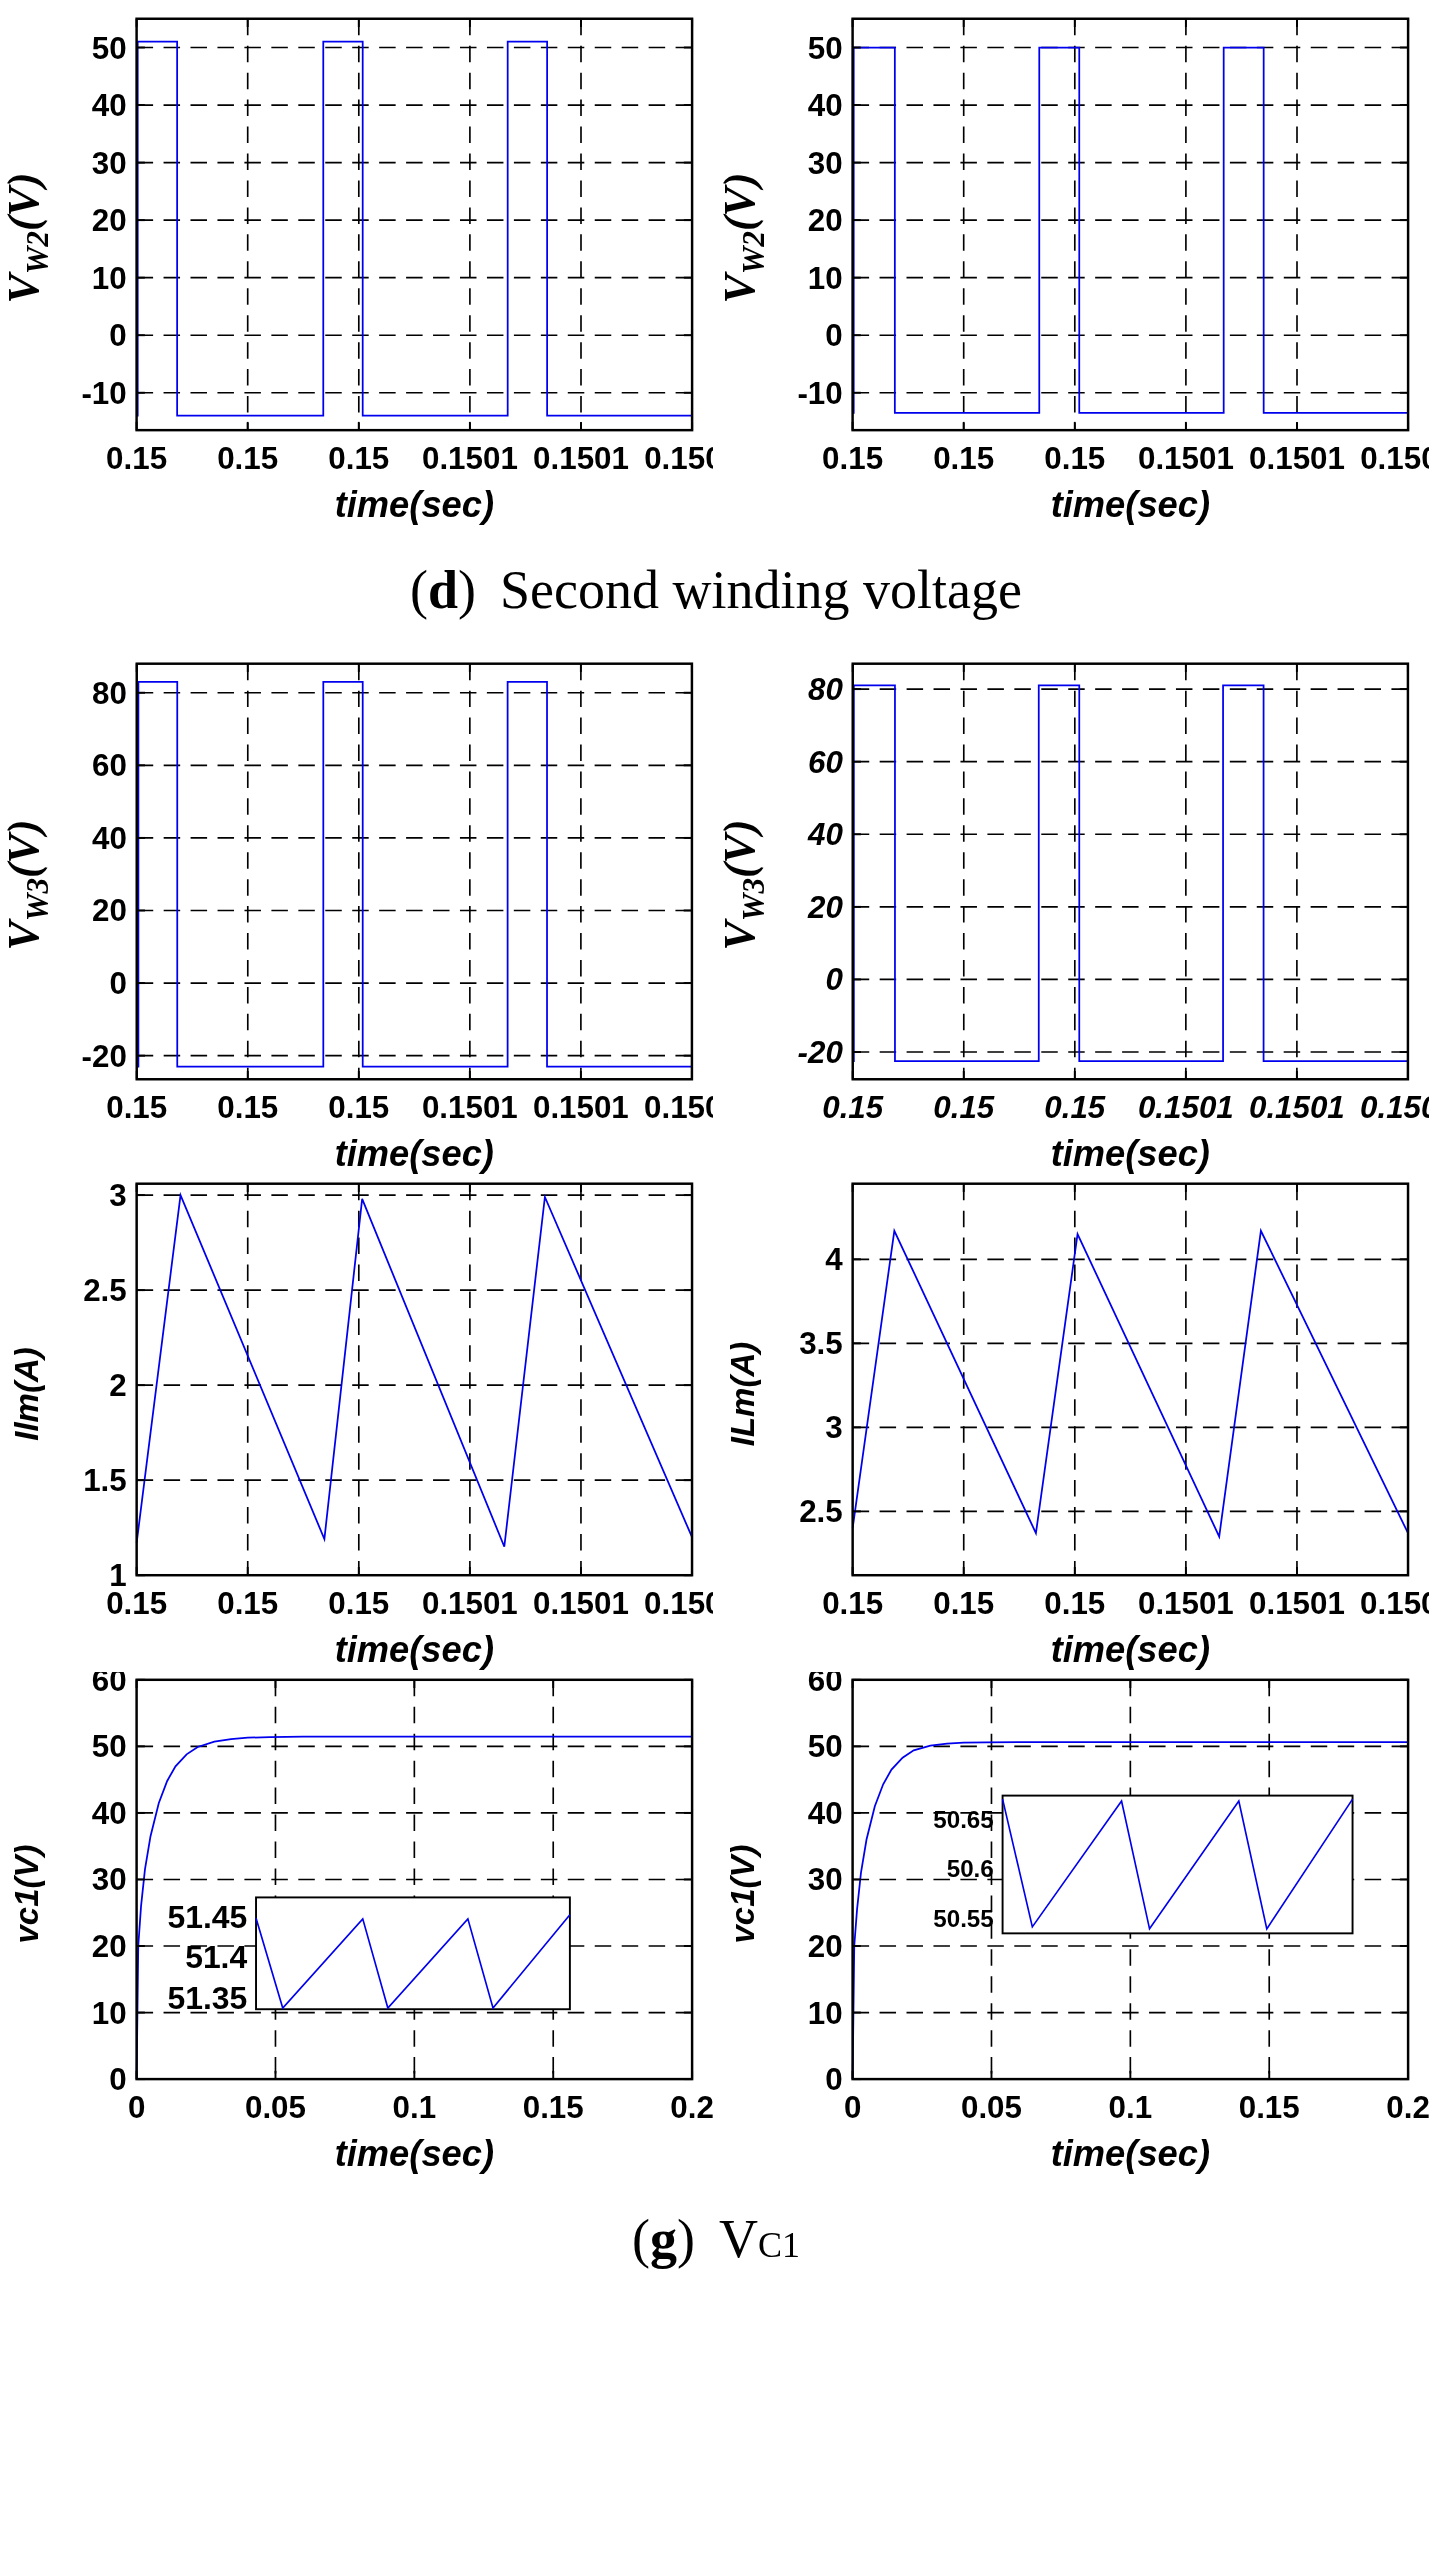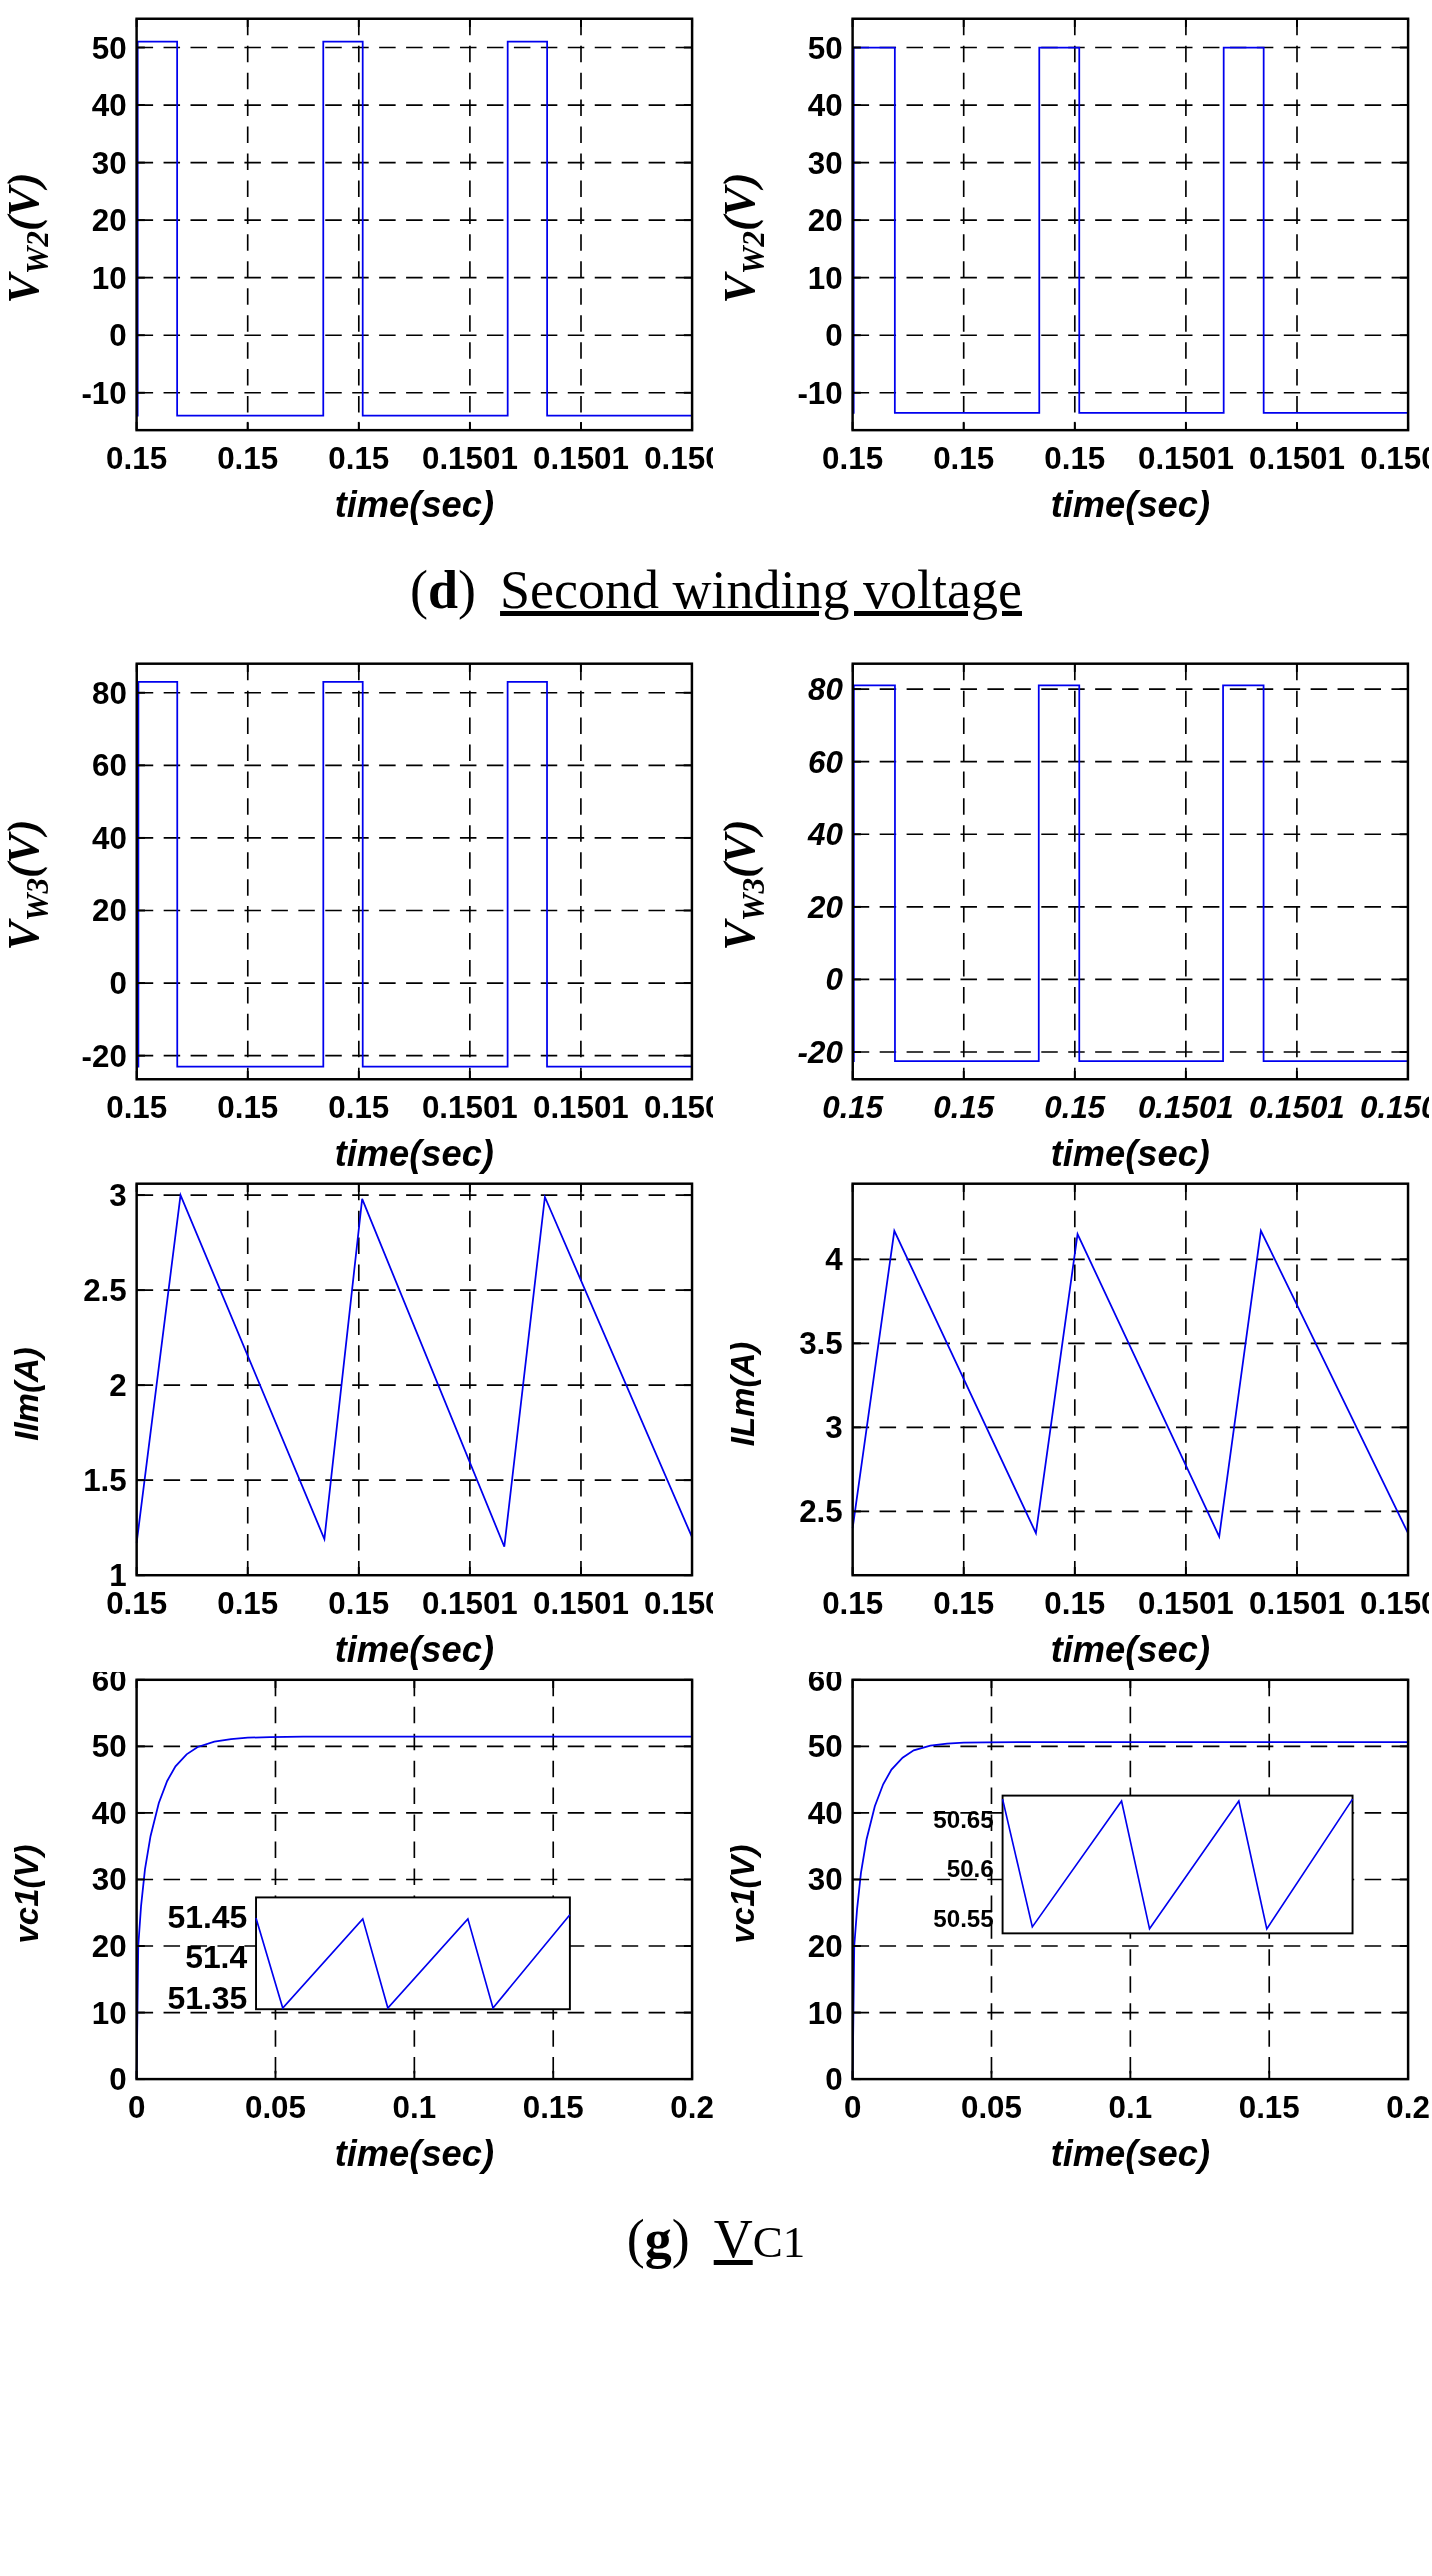--- a/index.html
+++ b/index.html
@@ -9,22 +9,22 @@
   .pcol{width:716px;display:flex;justify-content:flex-start;}
   .pcol.right{width:716px;}
   figure.plot{margin:0;padding:0;display:flex;flex-direction:row;align-items:stretch;}
   .ylab{width:53px;position:relative;flex:0 0 53px;}
   .ylab-inner{position:absolute;top:44%;left:50%;transform:translate(-50%,-50%) rotate(-90deg);white-space:nowrap;}
   .ylab-serif{font-family:"Liberation Serif",serif;font-style:italic;font-weight:700;font-size:44px;}
   .ylab-serif .sub{font-size:31px;vertical-align:-10px;}
   .ylab-sans{font-family:"Liberation Sans",sans-serif;font-style:italic;font-weight:700;font-size:33px;}
   .caption{text-align:center;font-family:"Liberation Serif",serif;font-size:54px;margin:32px 0 35px 0;}
   .caption .cap-letter{font-weight:700;}
-  .caption .cap-text{margin-left:24px;text-decoration:underline;}
-  .caption .cap-sub{font-size:45px;}
+  .caption .cap-text{margin-left:24px;}
+  .caption .cap-sub{font-size:36px;}
   svg text{font-family:"Liberation Sans",sans-serif;}
 </style>
 </head>
 <body>
 
 <div class="page">
 
   <div class="prow">
     <div class="pcol">
       <figure class="plot">

